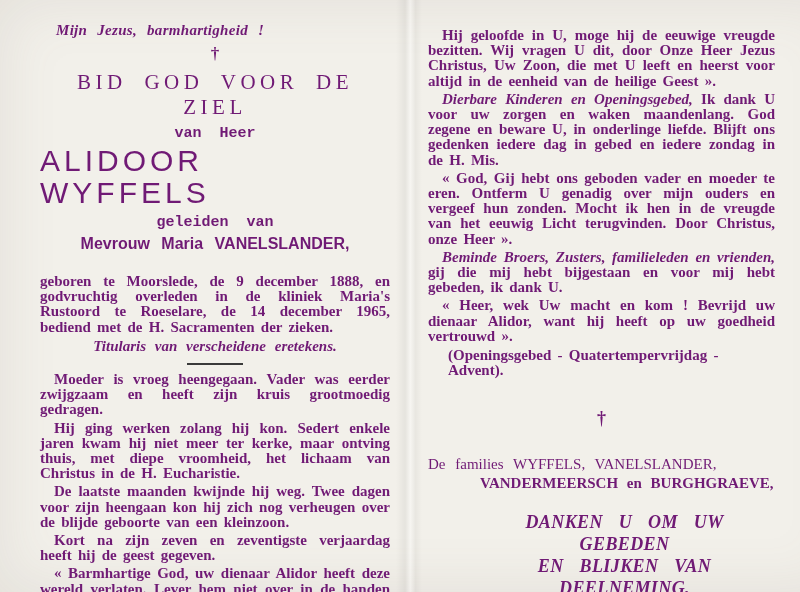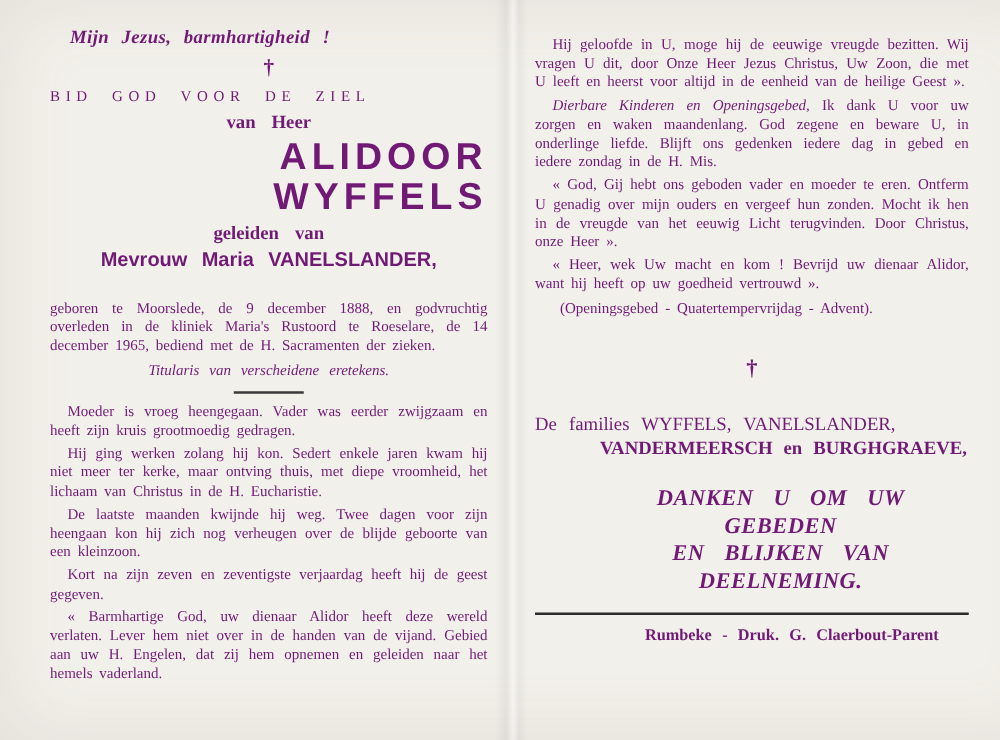--- a/index.html
+++ b/index.html
@@ -18,22 +18,22 @@
     position:absolute;top:0;left:396px;width:26px;height:592px;
     background:linear-gradient(90deg,rgba(0,0,0,0) 0%,rgba(0,0,0,0.05) 35%,rgba(255,255,255,0.35) 55%,rgba(0,0,0,0.04) 75%,rgba(0,0,0,0) 100%);
     pointer-events:none;
   }
   .page{position:absolute;top:16px;}
   #page-left{left:40px;width:350px;}
   #page-right{left:428px;width:347px;}
 
   .body-text{
     font-family:"Liberation Serif", serif;
-    font-weight:normal;
-    font-size:12px;
+    font-weight:bold;
+    font-size:15px;
     line-height:15.2px;
     text-align:justify;
     word-spacing:2.5px;
     margin:0;
   }
   .para{ text-indent:14px; margin-top:3px; }
   .lead-italic{ font-style:italic; }
 
   .invocation{
     font-family:"Liberation Serif", serif;
@@ -41,35 +41,35 @@
     font-size:15px;margin:6px 0 0 16px;
     word-spacing:6px;letter-spacing:0.3px;
   }
   .cross{
     text-align:center;
     font-family:"Liberation Serif", serif;
     font-weight:bold;font-size:17px;line-height:17px;
     margin-top:6px;
   }
   .heading{
-    text-align:left;
+    text-align:center;
     font-family:"Liberation Serif", serif;
-    font-size:12px;letter-spacing:4.5px;word-spacing:8px;
+    font-size:21px;letter-spacing:4.5px;word-spacing:8px;
     margin-top:8px;font-weight:normal;
   }
   .van-heer,.widower{
     text-align:center;
-    font-family:Liberation Serif, serif;
+    font-family:Liberation Mono, monospace;
     font-weight:bold;font-size:15px;word-spacing:9px;
     margin-top:5px;
   }
   .deceased-name{
-    text-align:right;
+    text-align:left;
     font-family:"Liberation Sans", sans-serif;
-    font-weight:bold;font-size:30px;line-height:32px;
+    font-weight:normal;font-size:30px;line-height:32px;
     letter-spacing:4px;word-spacing:12px;
     margin-top:3px;
   }
   .spouse{
     text-align:center;
     font-family:"Liberation Sans", sans-serif;
     font-weight:bold;font-size:16px;word-spacing:7px;
     margin-top:4px;
   }
   .vitals{ margin-top:21px; }
@@ -130,20 +130,21 @@
     <p class="body-text para">Hij ging werken zolang hij kon. Sedert enkele jaren kwam hij niet meer ter kerke, maar ontving thuis, met diepe vroomheid, het lichaam van Christus in de H. Eucharistie.</p>
     <p class="body-text para">De laatste maanden kwijnde hij weg. Twee dagen voor zijn heengaan kon hij zich nog verheugen over de blijde geboorte van een kleinzoon.</p>
     <p class="body-text para">Kort na zijn zeven en zeventigste verjaardag heeft hij de geest gegeven.</p>
     <p class="body-text para">« Barmhartige God, uw dienaar Alidor heeft deze wereld verlaten. Lever hem niet over in de handen van de vijand. Gebied aan uw H. Engelen, dat zij hem opnemen en geleiden naar het hemels vaderland.</p>
   </div>
 
   <div class="page" id="page-right">
     <p class="body-text para" style="margin-top:12px">Hij geloofde in U, moge hij de eeuwige vreugde bezitten. Wij vragen U dit, door Onze Heer Jezus Christus, Uw Zoon, die met U leeft en heerst voor altijd in de eenheid van de heilige Geest ».</p>
     <p class="body-text para"><span class="lead-italic">Dierbare Kinderen en Openingsgebed,</span><span> Ik dank U voor uw zorgen en waken maandenlang. God zegene en beware U, in onderlinge liefde. Blijft ons gedenken iedere dag in gebed en iedere zondag in de H. Mis.</span></p>
     <p class="body-text para">« God, Gij hebt ons geboden vader en moeder te eren. Ontferm U genadig over mijn ouders en vergeef hun zonden. Mocht ik hen in de vreugde van het eeuwig Licht terugvinden. Door Christus, onze Heer ».</p>
+    <p class="body-text para"><span class="lead-italic">Beminde Broers, Zusters, familieleden en vrienden,</span><span> gij die mij hebt bijgestaan en voor mij hebt gebeden, ik dank U.</span></p>
     <p class="body-text para">« Heer, wek Uw macht en kom ! Bevrijd uw dienaar Alidor, want hij heeft op uw goedheid vertrouwd ».</p>
     <p class="body-text source-note">(Openingsgebed - Quatertempervrijdag - Advent).</p>
     <div class="cross cross-right">†</div>
     <div class="families-line1">De families WYFFELS, VANELSLANDER,</div>
     <div class="families-line2">VANDERMEERSCH en BURGHGRAEVE,</div>
     <div class="thanks">
       <div>DANKEN U OM UW GEBEDEN</div>
       <div>EN BLIJKEN VAN DEELNEMING.</div>
     </div>
     <div class="divider-long"></div>

